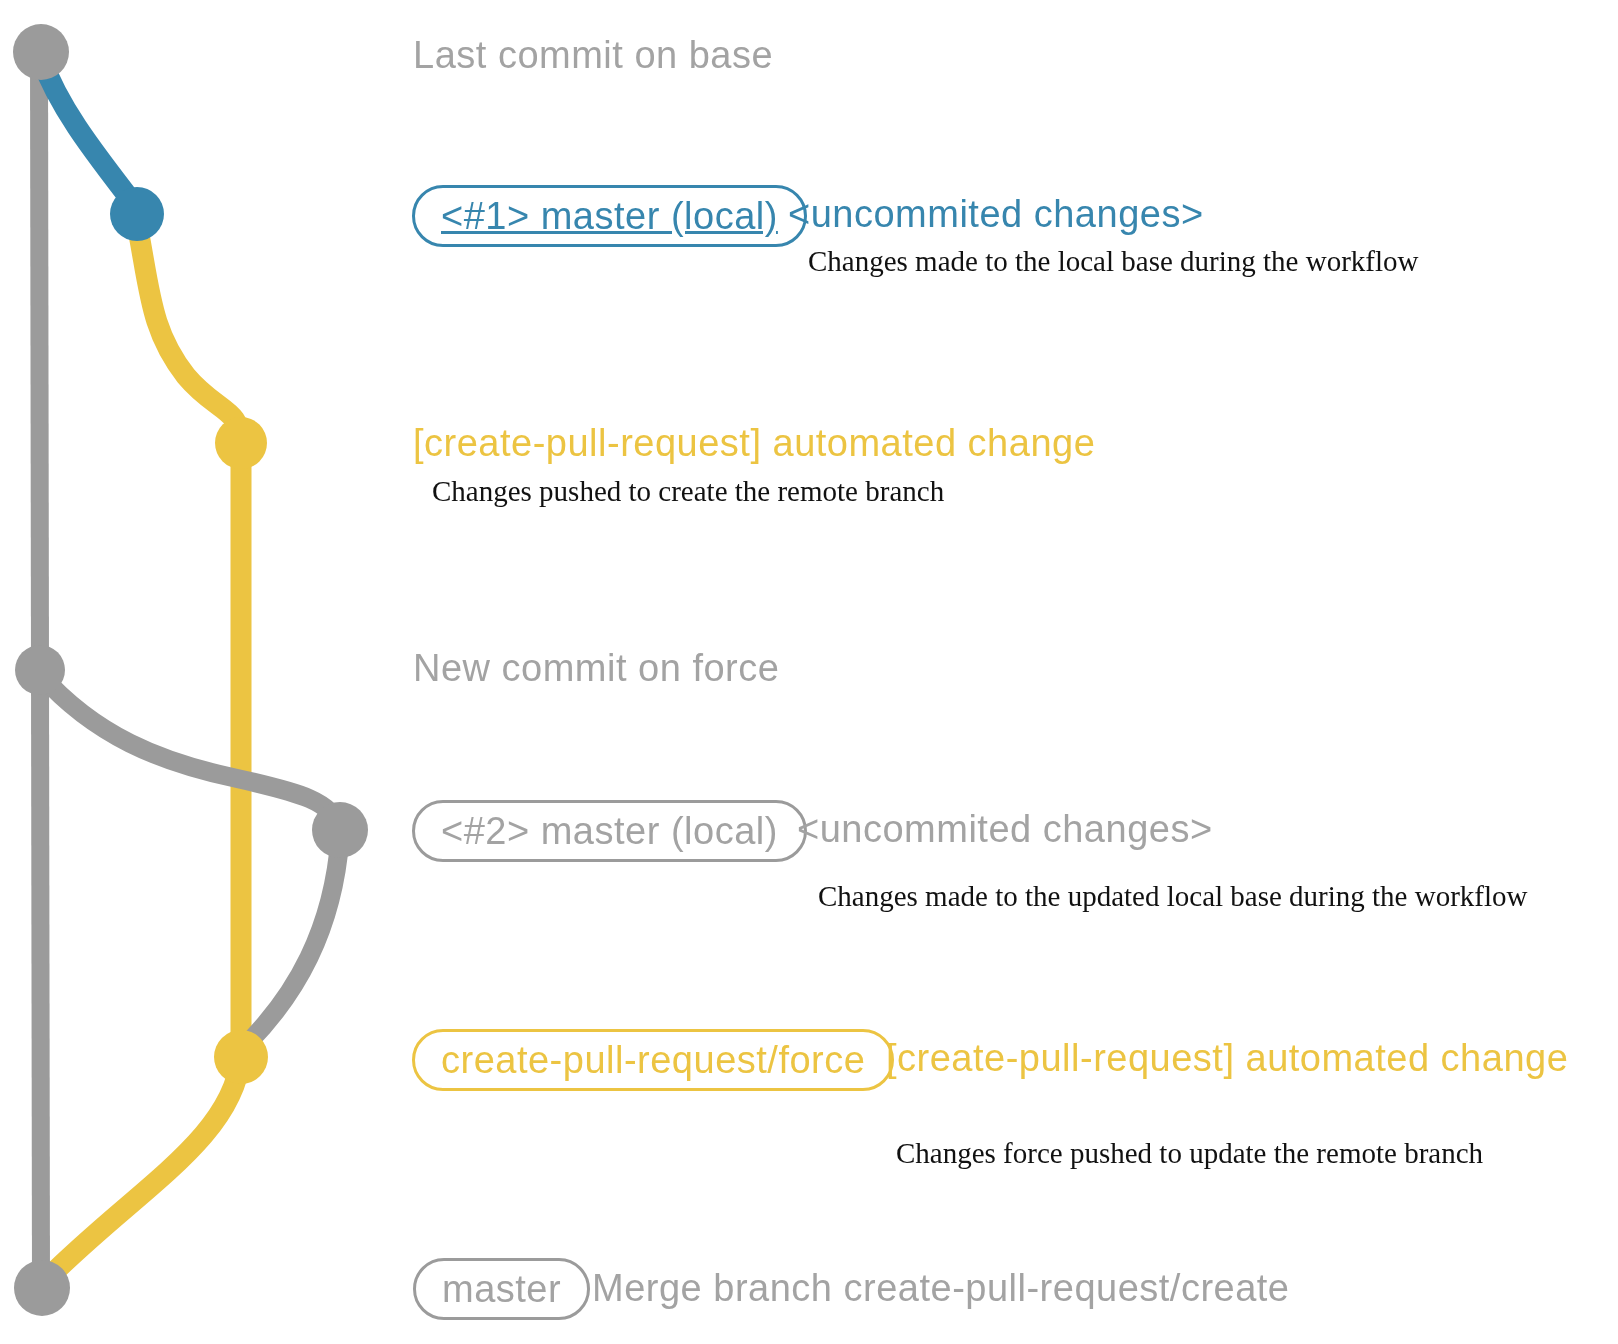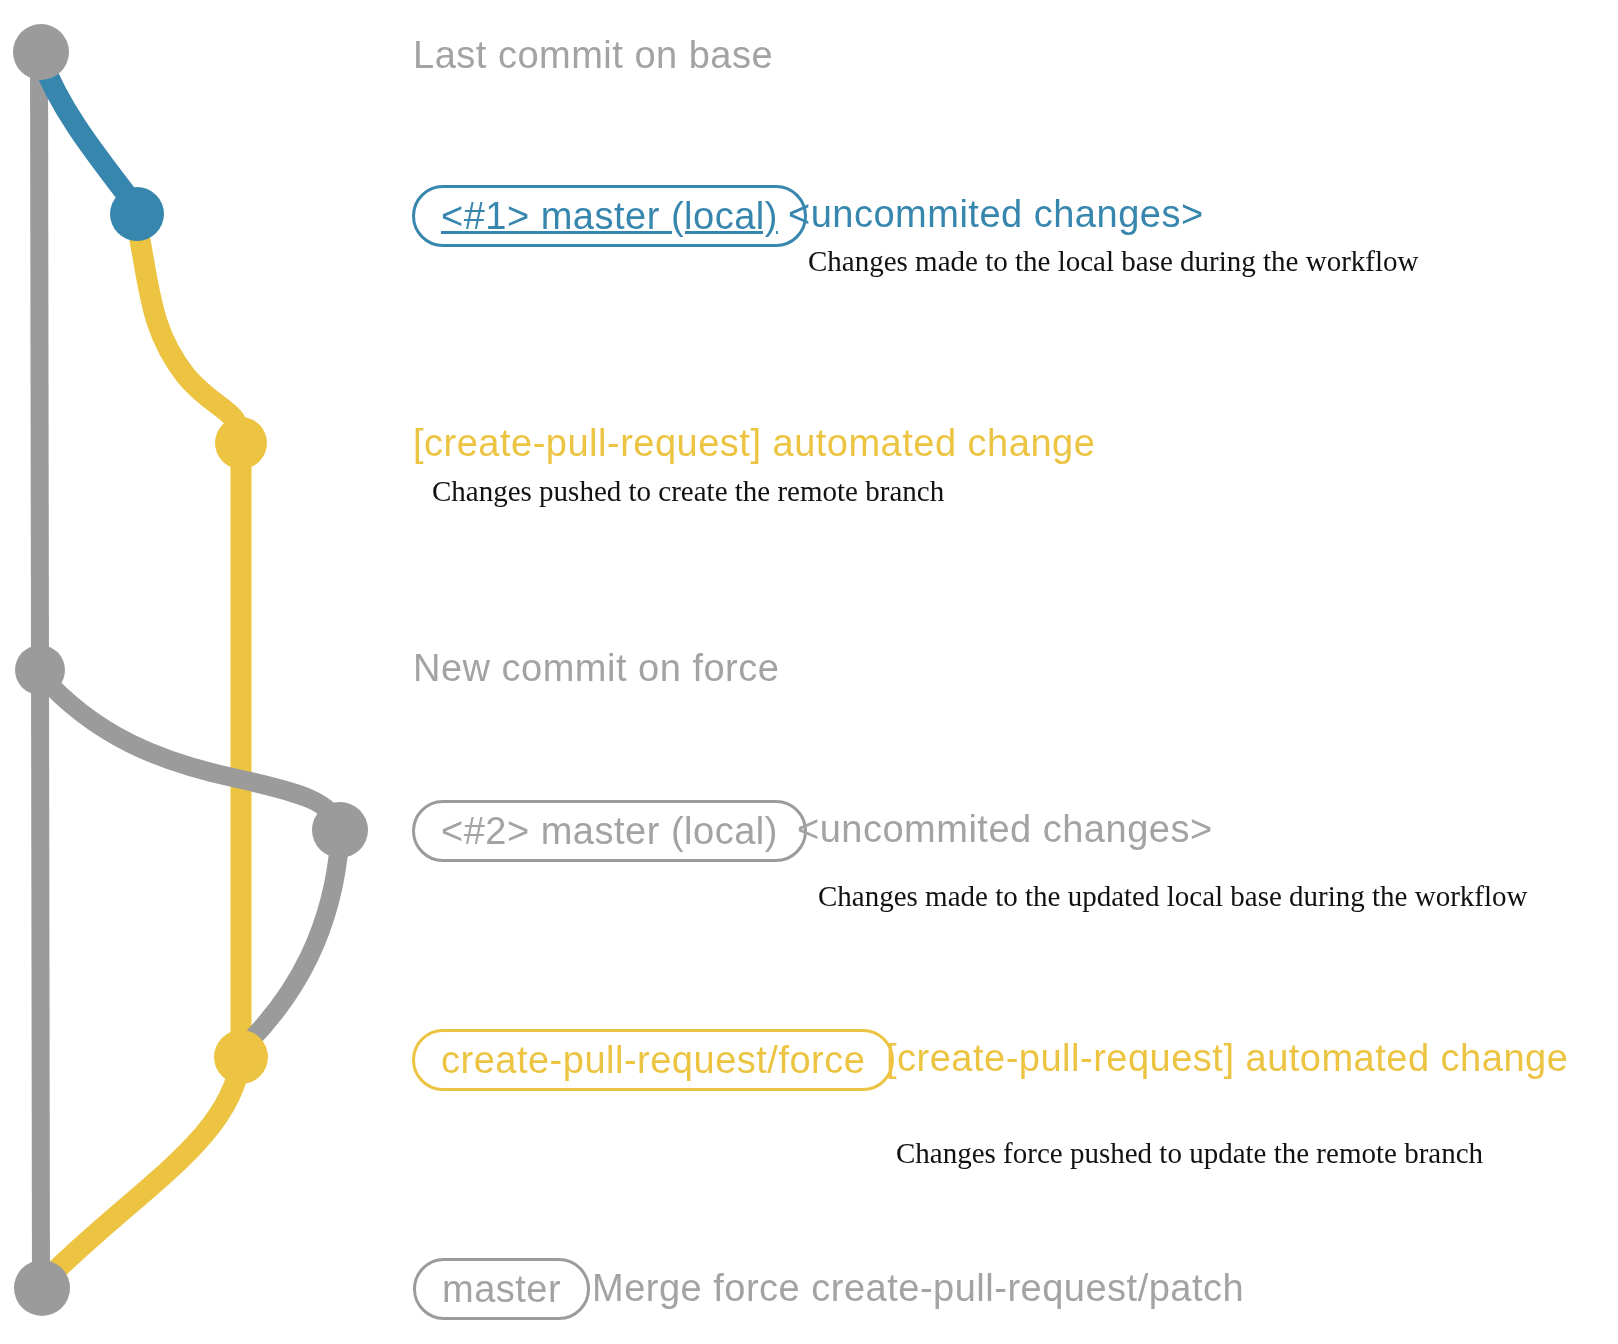--- a/index.html
+++ b/index.html
@@ -79,15 +79,15 @@
 
   <div class="badge" style="left:412px;top:800px;">&lt;#2&gt; master (local)</div>
   <div class="note gray" style="left:797px;top:810px;">&lt;uncommited changes&gt;</div>
   <div class="ann" style="left:818px;top:882px;text-align:center;">Changes made to the updated local base during the workflow</div>
 
   <div class="badge yellow" style="left:412px;top:1029px;">create-pull-request/force</div>
   <div class="note yellow" style="left:886px;top:1039px;">[create-pull-request] automated change</div>
   <div class="ann" style="left:896px;top:1091px;margin-top:48px;">Changes force pushed to update the remote branch</div>
 
   <div class="badge" style="left:413px;top:1258px;">master</div>
-  <div class="msg" style="left:592px;top:1269px;">Merge force create-pull-request/patch</div>
+  <div class="msg" style="left:592px;top:1269px;">Merge branch create-pull-request/create</div>
 
 </div>
 
 </body></html>

